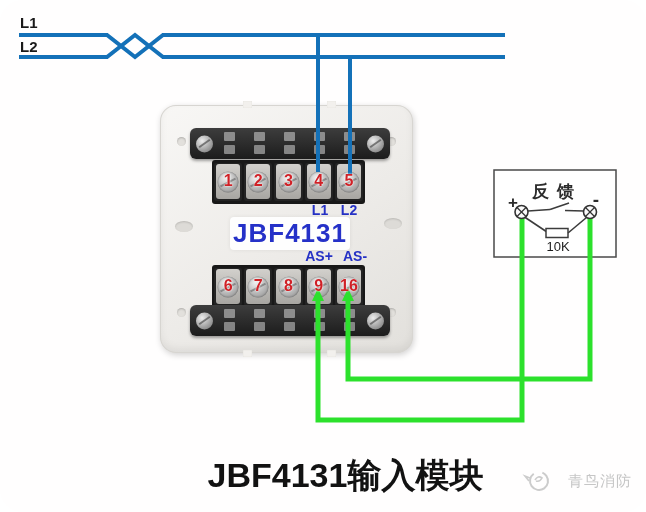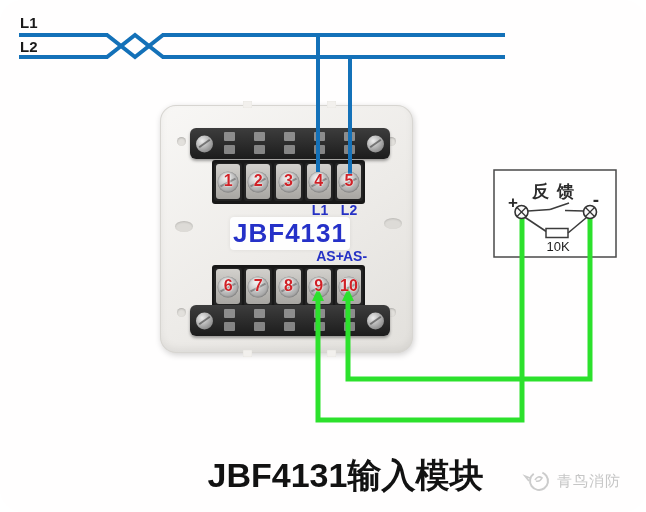--- a/index.html
+++ b/index.html
@@ -54,32 +54,32 @@
     background:radial-gradient(circle at 38% 30%,#f0f0f0,#b6b6b6 55%,#8b8b8b);
     box-shadow:inset 0 0 2px rgba(0,0,0,.5);}
   .tscrew::after{content:"";position:absolute;left:2px;right:2px;top:50%;height:2px;margin-top:-1px;
     background:rgba(80,80,80,.5);transform:rotate(-28deg);}
   .tnum{position:absolute;left:50%;top:50%;transform:translate(-50%,-54%);z-index:2;
     font-size:16px;font-weight:bold;color:#cf2127;
     text-shadow:0 0 2px #fff,0 0 1px #fff;}
   .term-lbl{position:absolute;font-size:14px;font-weight:bold;color:#2531c5;text-align:center;}
   .term-lbl.l1{left:146px;top:97px;width:28px;}
   .term-lbl.l2{left:175px;top:97px;width:28px;}
-  .term-lbl.asp{left:152px;top:143px;width:36px;}
+  .term-lbl.asp{left:141px;top:143px;width:36px;}
   .term-lbl.asm{left:177px;top:143px;width:36px;}
   .sticker{position:absolute;left:70px;top:112px;width:120px;height:33px;background:#fefefe;
     border-radius:4px;box-shadow:0 0 4px rgba(0,0,0,.07);}
   .model{width:100%;text-align:center;line-height:33px;font-size:26px;font-weight:bold;
     color:#2531c8;letter-spacing:1px;}
   
   svg.overlay{position:absolute;left:0;top:0;pointer-events:none;}
   
   .caption{position:absolute;left:173px;top:453px;width:345px;text-align:center;
     font-size:34px;font-weight:bold;color:#121212;}
-  .watermark{position:absolute;left:522px;top:468px;display:flex;align-items:center;gap:3px;
+  .watermark{position:absolute;left:522px;top:468px;display:flex;align-items:center;gap:14px;
     color:#c6c6c6;font-size:15px;letter-spacing:1px;}
 </style>
 </head>
 <body>
 
 <div class="stage">
 
   <div class="bus-label l1">L1</div>
   <div class="bus-label l2">L2</div>
 
@@ -160,21 +160,21 @@
           <div class="tnum">8</div>
         </div>
       <div class="tcell">
           <div class="tcarrier"></div>
           <div class="tscrew"></div>
           <div class="tnum">9</div>
         </div>
       <div class="tcell">
           <div class="tcarrier"></div>
           <div class="tscrew"></div>
-          <div class="tnum">10</div>
+          <div class="tnum">16</div>
         </div>
     </div>
 
     <div class="bar bottom">
       <div class="screw left"></div>
       <div class="screw right"></div>
       <div class="contact c1"></div>
       <div class="contact c2"></div>
       <div class="contact c3"></div>
       <div class="contact c4"></div>

